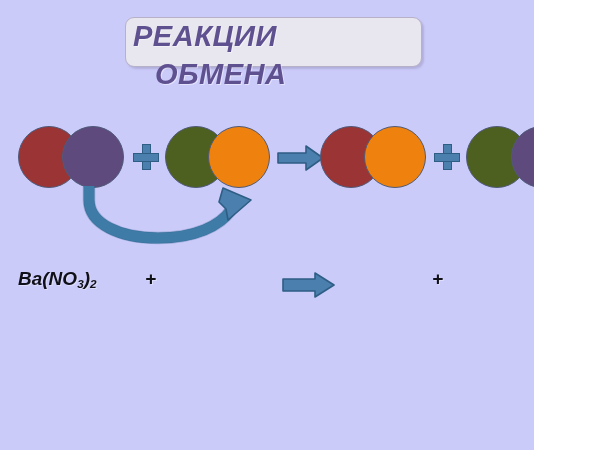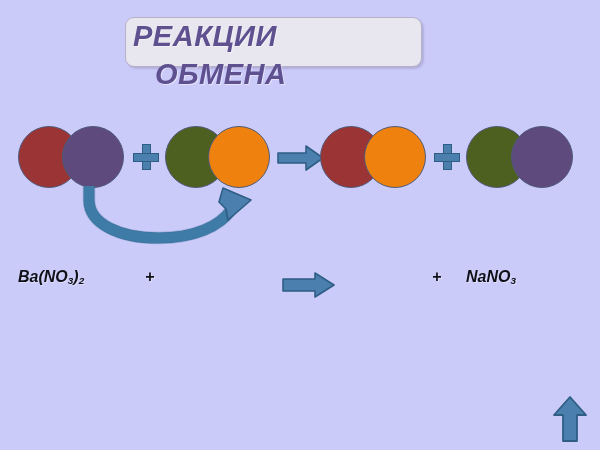--- a/index.html
+++ b/index.html
@@ -7,21 +7,21 @@
     padding: 0;
   }
   body {
     width: 600px;
     height: 450px;
     overflow: hidden;
     font-family: "Liberation Sans", sans-serif;
   }
   #slide {
     position: relative;
-    width: 600px;
+    width: 534px;
     height: 450px;
     background: #cbcbfa;
     overflow: hidden;
   }
 
   
   #title-box {
     position: absolute;
     left: 125px;
     top: 17px;
@@ -101,21 +101,21 @@
   
   #equation {
     position: absolute;
     left: 0;
     top: 268px;
     width: 600px;
     height: 34px;
   }
   .eq-term {
     position: absolute;
-    font-size: 16px;
+    font-size: 19px;
     font-weight: bold;
     font-style: italic;
     color: #101018;
     white-space: nowrap;
     text-shadow: 1px 1px 0 rgba(255,255,255,0.35);
   }
   .eq-term sub {
     font-size: 0.62em;
     vertical-align: baseline;
     position: relative;
@@ -173,20 +173,19 @@
     <span class="eq-term" style="left:145px; top:0;">+</span>
 
 
     <svg class="block-arrow" style="left:282px; top:4px;" width="54" height="26" viewBox="0 0 54 26">
       <path d="M1,7 L33,7 L33,1 L52,13 L33,25 L33,19 L1,19 Z" fill="#4a7fae" stroke="#2f5e85" stroke-width="1.6" stroke-linejoin="round"></path>
     </svg>
 
 
     <span class="eq-term" style="left:432px; top:0;">+</span>
 
-    <span class="eq-term" style="left:466px; top:0;"><span>NaNO</span><sub>3</sub></span>
   </div>
 
   <svg id="nav-up-arrow" width="36" height="48" viewBox="0 0 36 48">
     <path d="M18,2 L34,20 L25,20 L25,46 L11,46 L11,20 L2,20 Z" fill="#4a7fae" stroke="#2f5e85" stroke-width="1.8" stroke-linejoin="round"></path>
   </svg>
 
 </div>
 
 </body></html>

